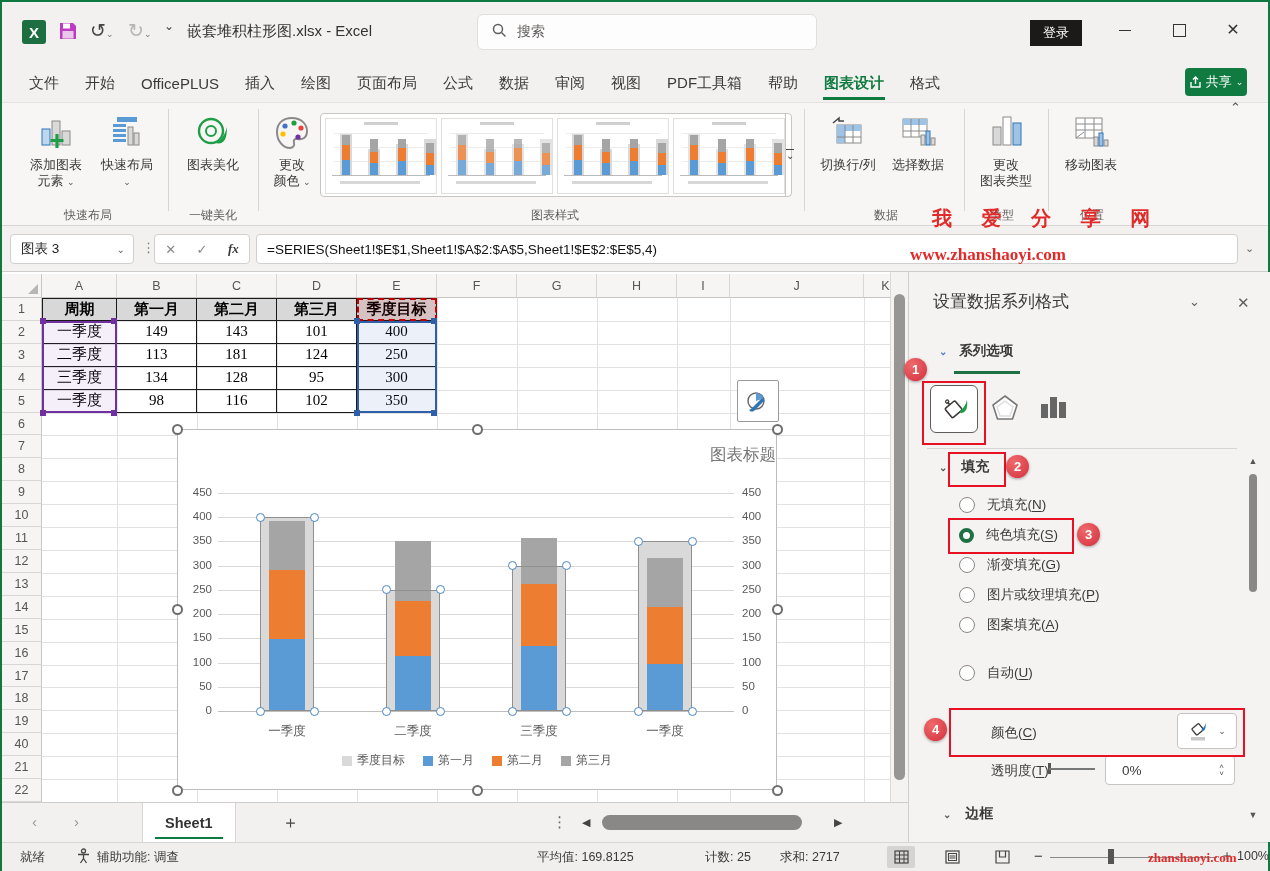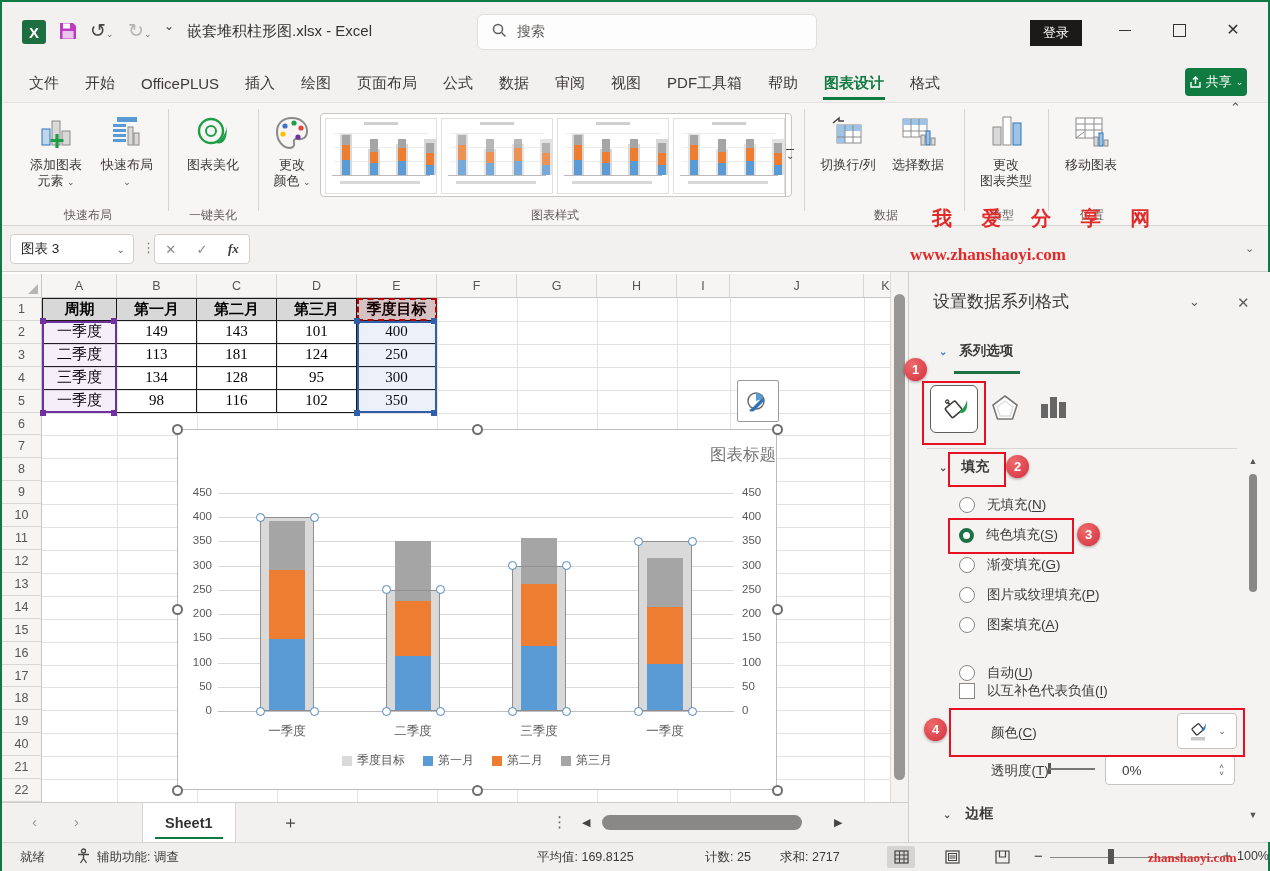--- a/index.html
+++ b/index.html
@@ -450,20 +450,23 @@
     <div id="namebox">
       <span>图表 3</span>
       <span class="nb-car">⌄</span>
     </div>
     <div id="kebab">⋮</div>
     <div id="fx-tools">
       <span>✕</span>
       <span>✓</span>
       <span class="fx">fx</span>
     </div>
+    <div id="formula-input">
+        <span>=SERIES(Sheet1!$E$1,Sheet1!$A$2:$A$5,Sheet1!$E$2:$E$5,4)</span>
+      </div>
     <div id="fbar-expand">⌄</div>
   </div>
 
   <div id="wm-ribbon" class="wm">我 爱 分 享 网</div>
   <div id="wm-formula" class="wm">www.zhanshaoyi.com</div>
   <div id="wm-status" class="wm">zhanshaoyi.com</div>
 
   <div id="sheet">
     <div id="corner"></div>
     <div id="col-headers">
@@ -745,24 +748,20 @@
         <div class="opt-row" style="top: 120px;">
           <span class="radio"></span>
           <span>图案填充(<u>A</u>)</span>
         </div>
         <div class="opt-row" style="top: 168px;">
           <span class="radio"></span>
           <span>自动(<u>U</u>)</span>
         </div>
       </div>
 
-    <div class="opt-row" style="top:404px">
-      <span class="chkbox"></span>
-      <span>以互补色代表负值(<u>I</u>)</span>
-    </div>
 
     <div class="plabel" style="left:82px;top:452px">颜色(<u>C</u>)</div>
     <div id="color-btn">
       <svg width="20" height="22" viewBox="0 0 20 22">
           <g transform="rotate(-40 10 9)">
             <rect x="5" y="5" width="9" height="8" rx="1" fill="#fff" stroke="#3b3a39" stroke-width="1.3"></rect>
           </g>
           <path d="M14 9c2-1.5 3-3.5 3.5-6 .7 5-.5 7.5-2.8 8-1 .2-1.4-1-0.7-2z" fill="#2e75b6"></path>
           <rect x="3" y="17" width="14" height="3.5" fill="#c8c8c8"></rect>
         </svg>

